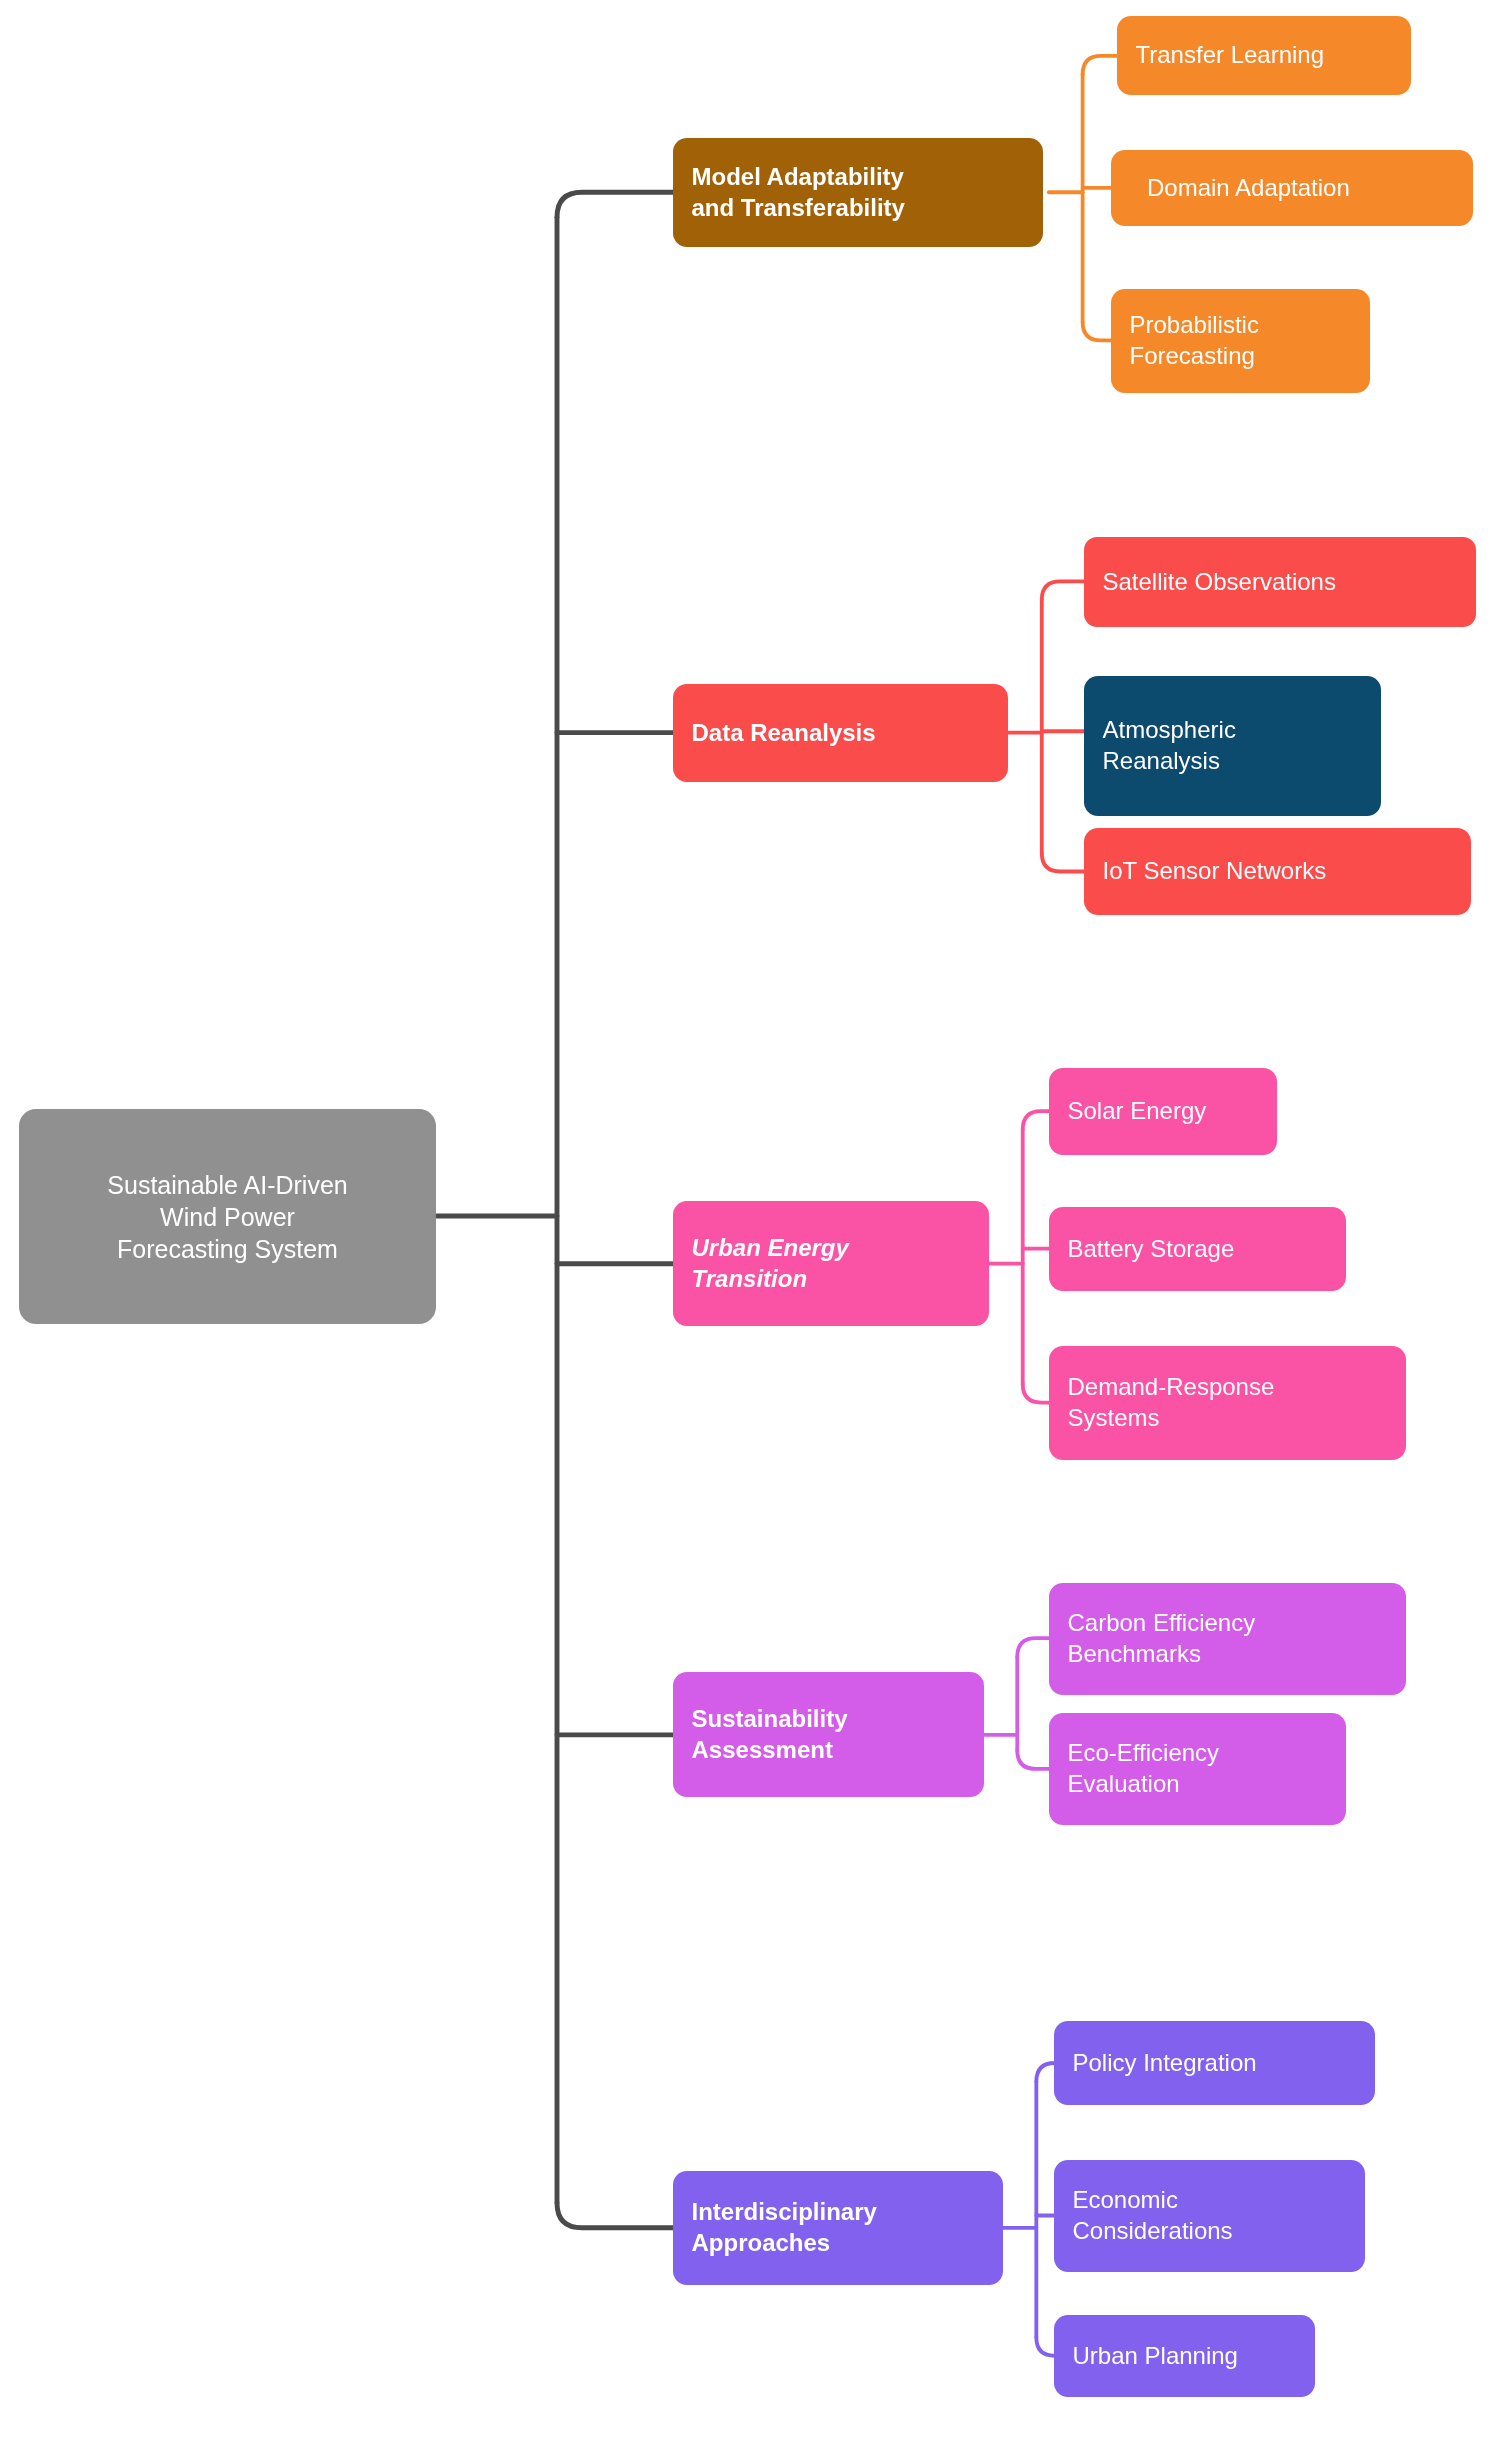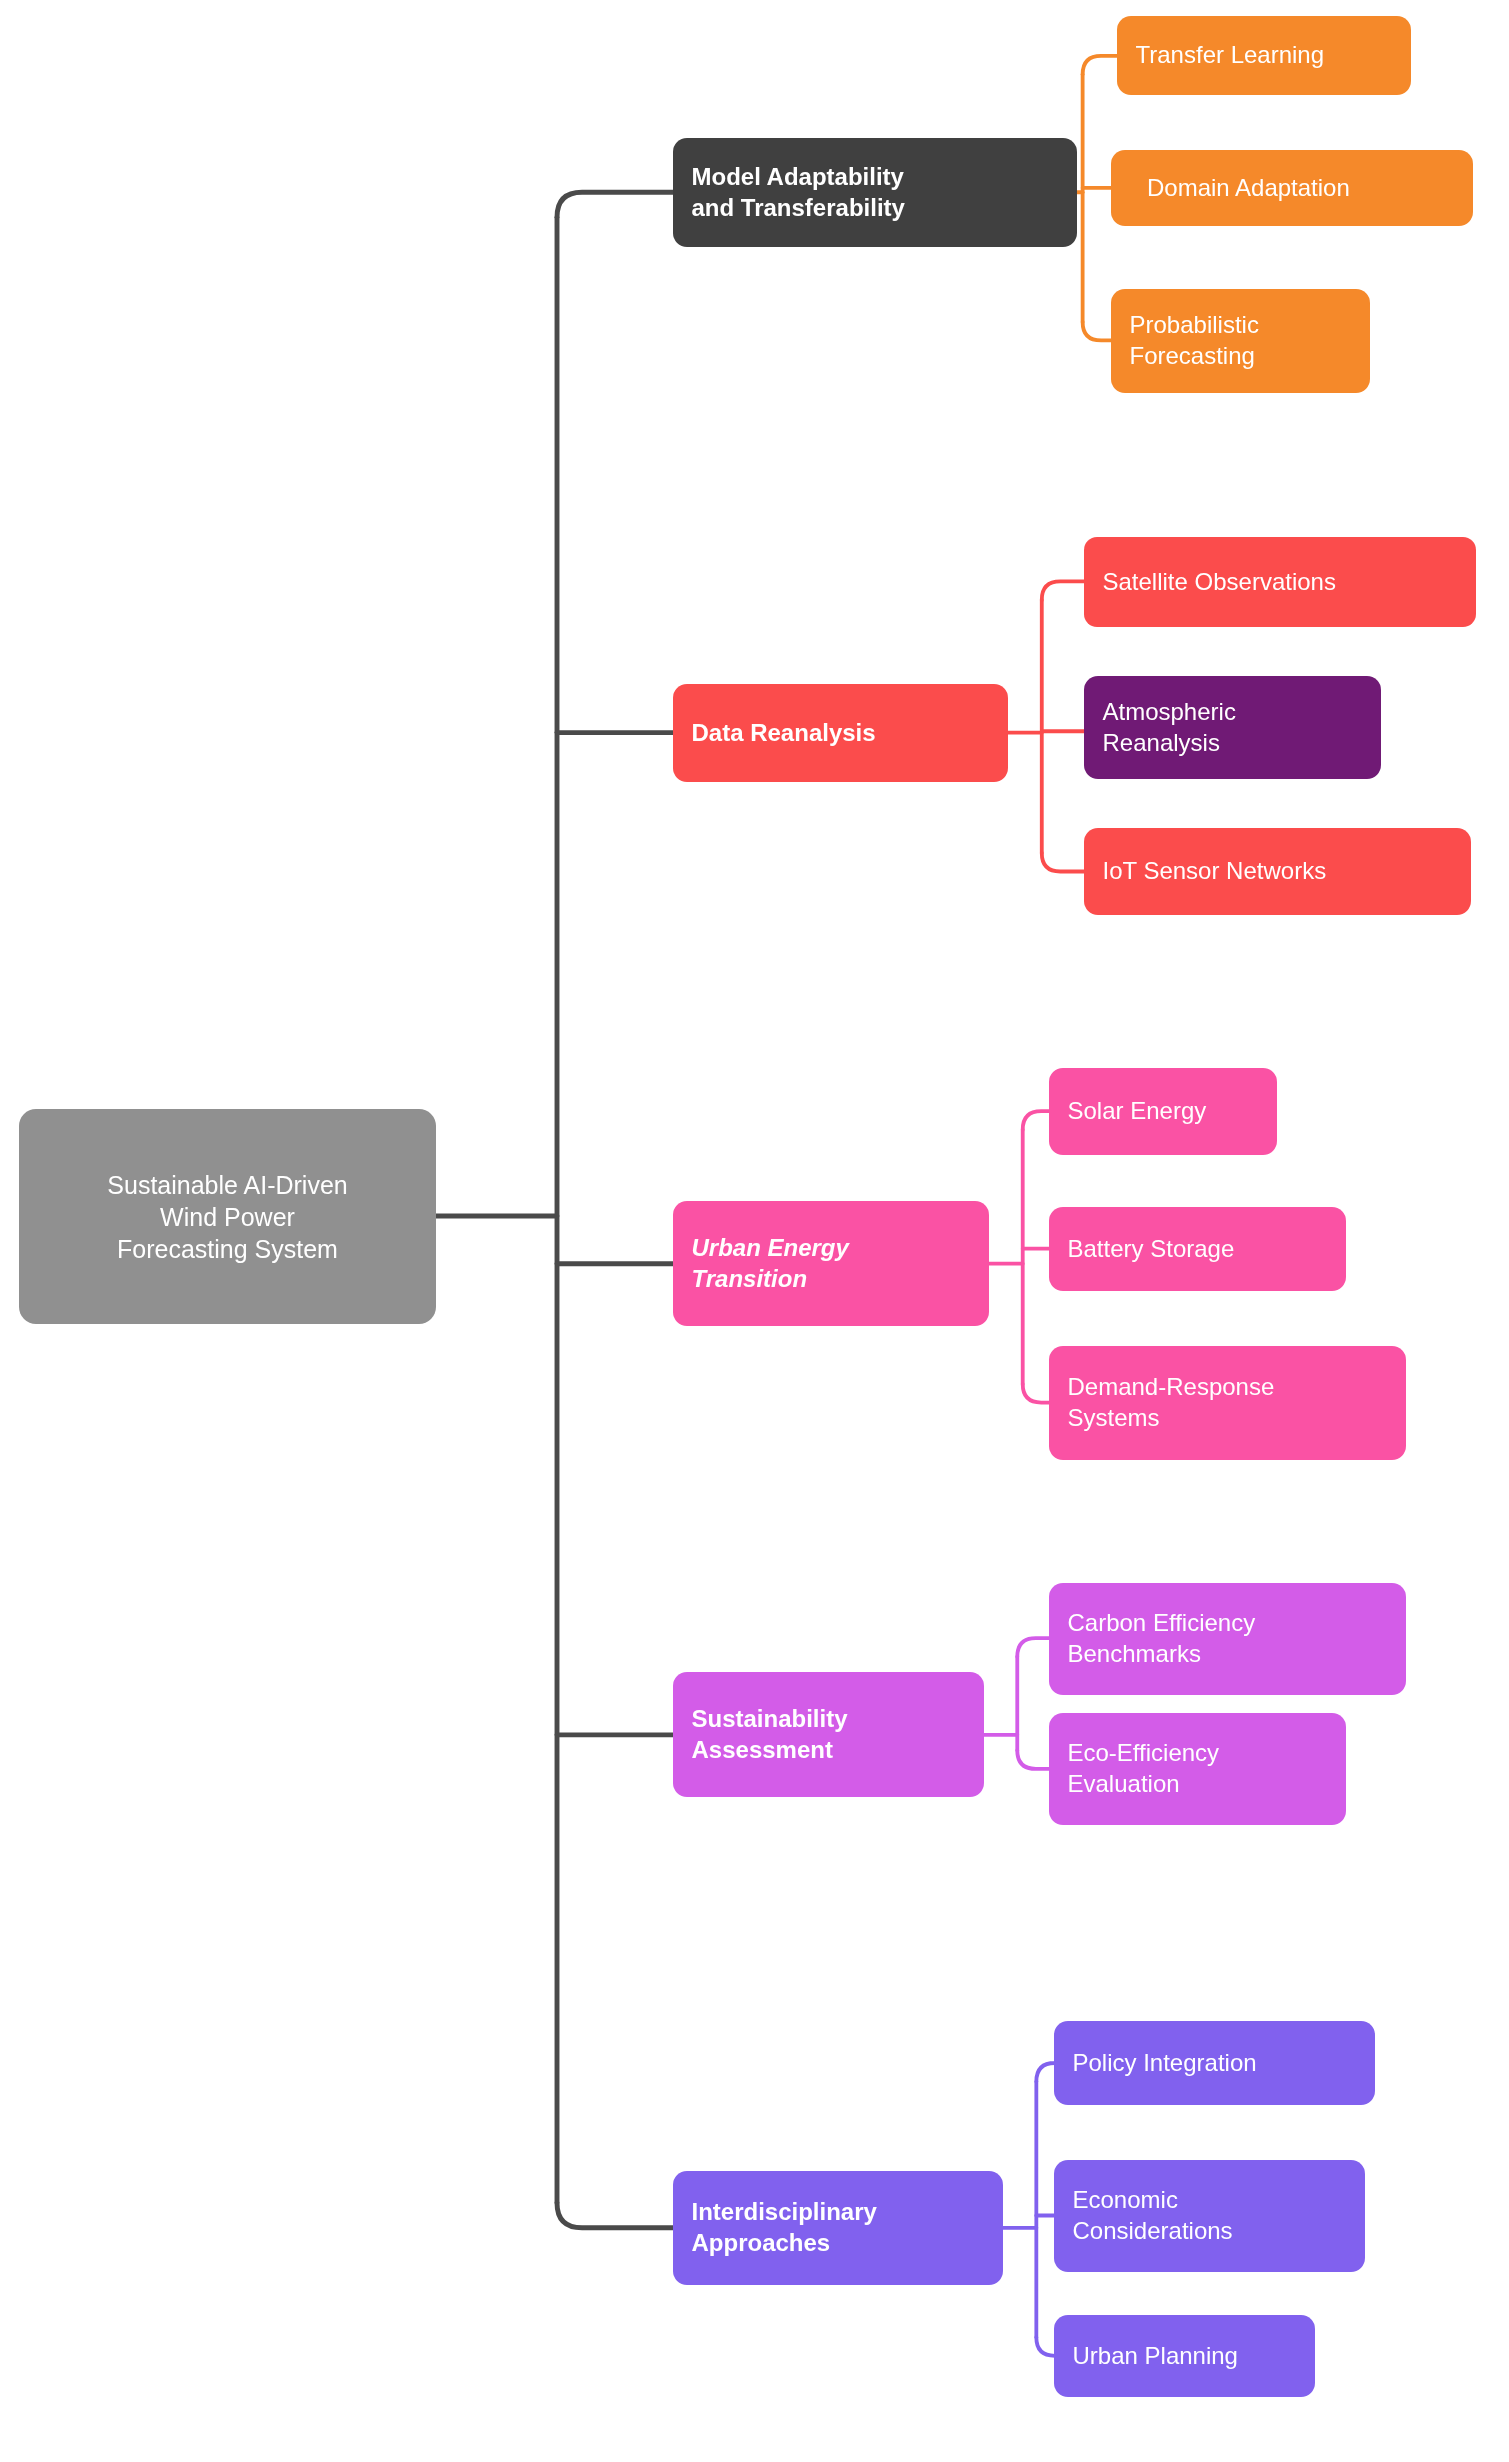--- a/index.html
+++ b/index.html
@@ -96,41 +96,41 @@
       <path d="M 1902 3821.5 Q 1902 3787.5 1936 3787.5 L 1935 3787.5" fill="none" stroke="#8161EE" stroke-width="7" stroke-linecap="round"></path>
       <path d="M 1902 4067.5 L 1935 4067.5" fill="none" stroke="#8161EE" stroke-width="7" stroke-linecap="round"></path>
       <path d="M 1902 4291 Q 1902 4325 1936 4325 L 1935 4325" fill="none" stroke="#8161EE" stroke-width="7" stroke-linecap="round"></path>
     </svg>
   <div id="nodes-layer">
       <div class="node node-root" style="left: 19px; top: 1109px; width: 417px; height: 215px; background: rgb(144, 144, 144);">
         <span class="node-label">Sustainable AI-Driven
 Wind Power
 Forecasting System</span>
       </div>
-      <div class="node node-branch" style="left: 673px; top: 138px; width: 404px; height: 109px; background: #404040;">
+      <div class="node node-branch" style="left: 673px; top: 138px; width: 370px; height: 109px; background: #a16207;">
         <span class="node-label">Model Adaptability
 and Transferability</span>
       </div>
       <div class="node node-leaf" style="left: 1117px; top: 16.3px; width: 294px; height: 79px; background: rgb(245, 137, 42);">
         <span class="node-label">Transfer Learning</span>
       </div>
       <div class="node node-leaf" style="left: 1111px; top: 150px; width: 362px; height: 76px; background: rgb(245, 137, 42); padding-left: 36px;">
         <span class="node-label">Domain Adaptation</span>
       </div>
       <div class="node node-leaf" style="left: 1111px; top: 289px; width: 259px; height: 104px; background: rgb(245, 137, 42);">
         <span class="node-label">Probabilistic
 Forecasting</span>
       </div>
       <div class="node node-branch" style="left: 673px; top: 684px; width: 335px; height: 98px; background: rgb(251, 76, 76);">
         <span class="node-label">Data Reanalysis</span>
       </div>
       <div class="node node-leaf" style="left: 1084px; top: 537px; width: 392px; height: 90px; background: rgb(251, 76, 76); border-radius: 13px;">
         <span class="node-label">Satellite Observations</span>
       </div>
-      <div class="node node-leaf" style="left: 1084px; top: 676px; width: 297px; height: 103px; background: #701a75;">
+      <div class="node node-leaf" style="left: 1084px; top: 676px; width: 297px; height: 140px; background: #0c4a6e;">
         <span class="node-label">Atmospheric
 Reanalysis</span>
       </div>
       <div class="node node-leaf" style="left: 1084px; top: 828px; width: 387px; height: 87px; background: rgb(251, 76, 76);">
         <span class="node-label">IoT Sensor Networks</span>
       </div>
       <div class="node node-branch" style="left: 673px; top: 1201px; width: 316px; height: 125px; background: rgb(250, 82, 164); font-style: italic;">
         <span class="node-label">Urban Energy
 Transition</span>
       </div>

